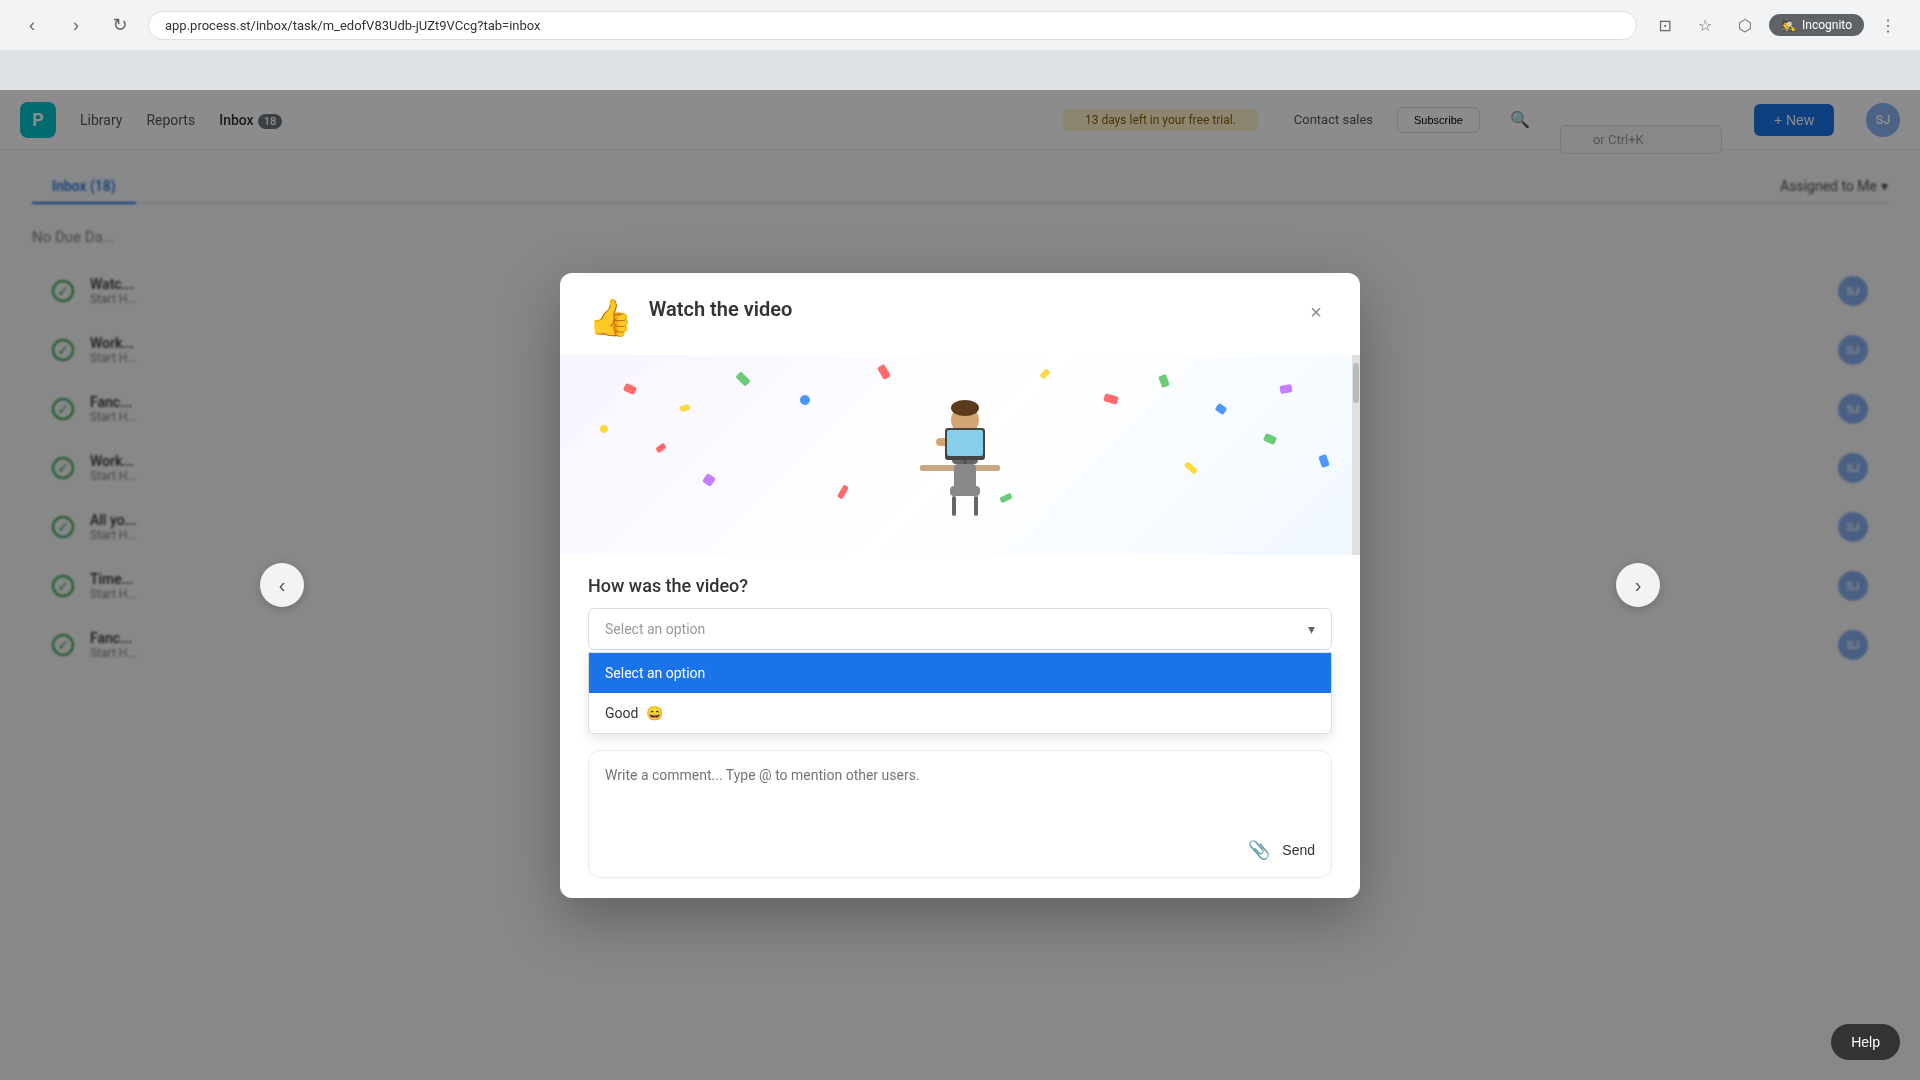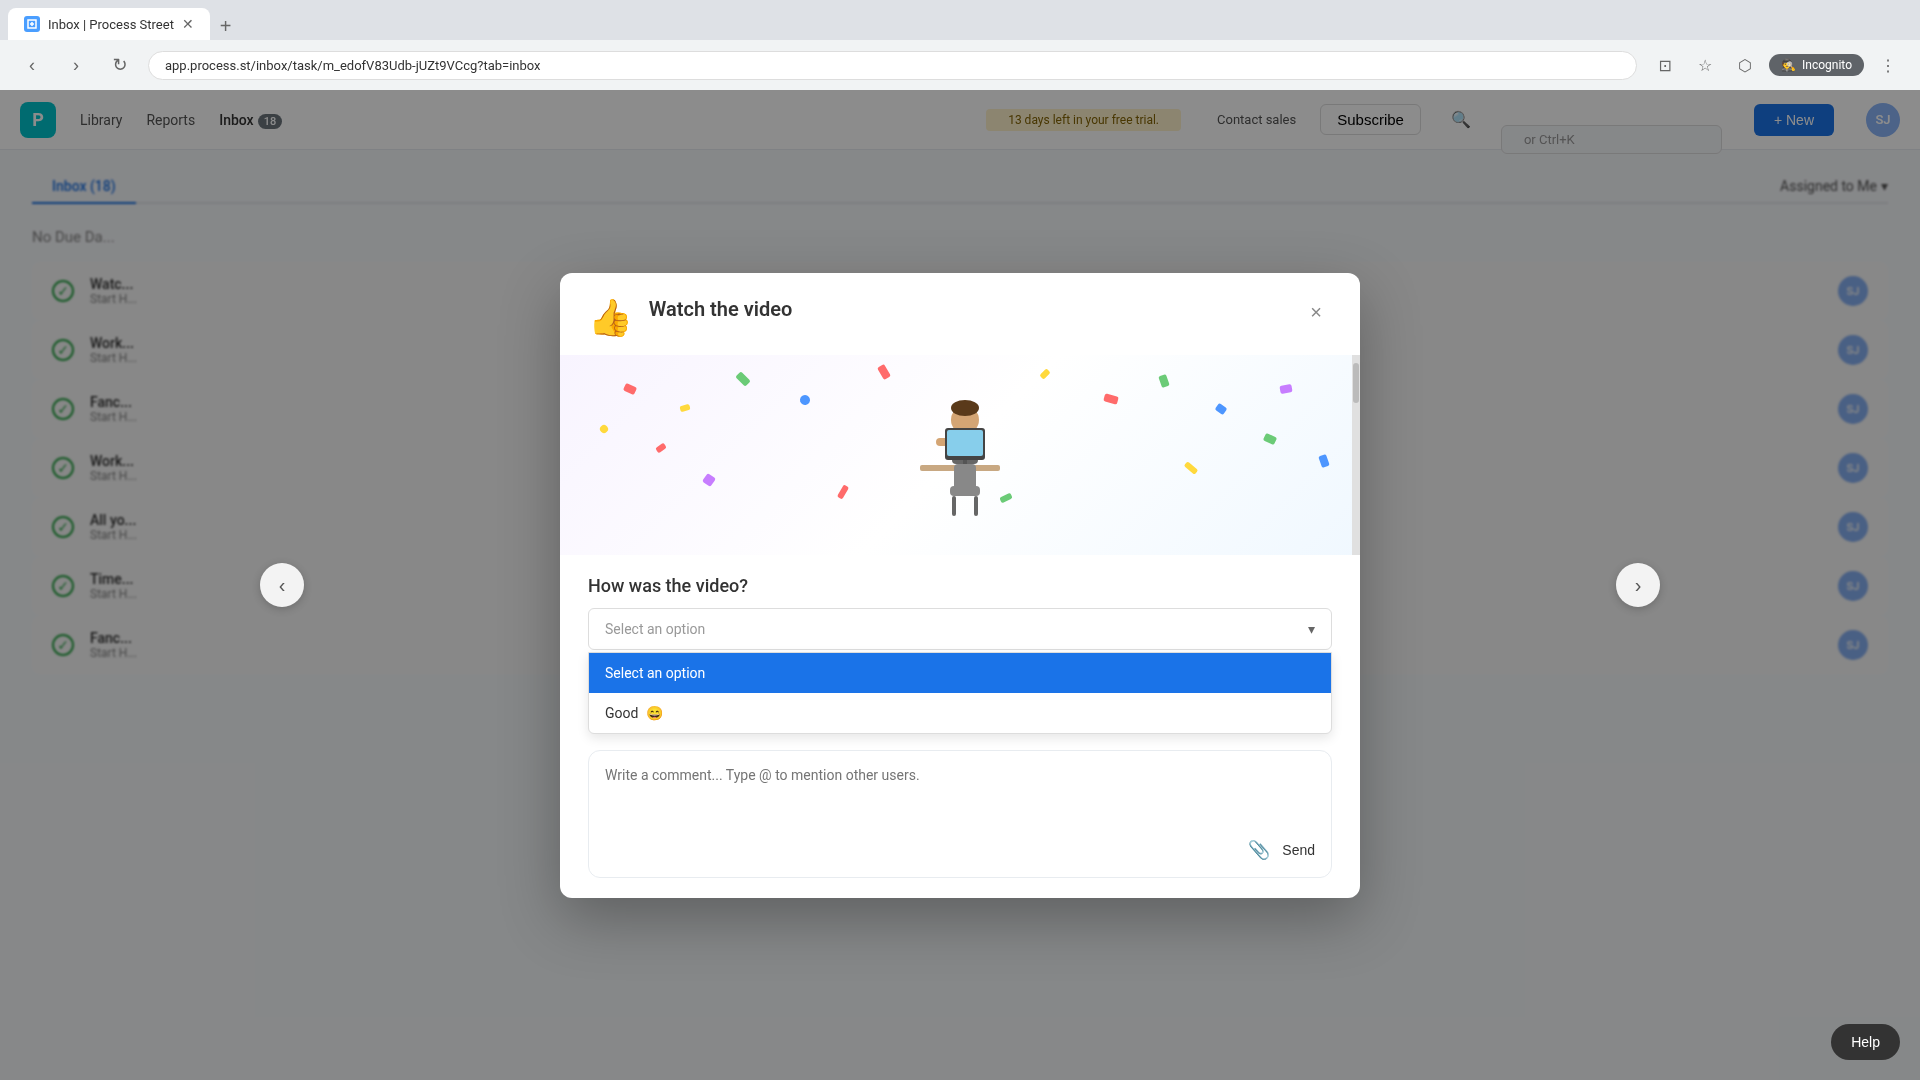--- a/index.html
+++ b/index.html
@@ -22,22 +22,22 @@
     
     .app { position: absolute; top: 90px; left: 0; right: 0; bottom: 0; background: #f5f7fa; }
     .app-header { background: #fff; height: 60px; display: flex; align-items: center; padding: 0 20px; gap: 24px; border-bottom: 1px solid #e8ecf0; position: relative; z-index: 1; }
     .logo { width: 36px; height: 36px; background: #00c4cc; border-radius: 8px; display: flex; align-items: center; justify-content: center; color: white; font-weight: bold; font-size: 18px; flex-shrink: 0; }
     .nav-links { display: flex; gap: 24px; }
     .nav-link { font-size: 14px; color: #555; cursor: pointer; text-decoration: none; }
     .nav-link.active { color: #333; font-weight: 500; }
     .inbox-badge { background: #6c757d; color: white; border-radius: 10px; padding: 1px 6px; font-size: 11px; margin-left: 4px; }
     .trial-notice { background: #fff3cd; color: #856404; border-radius: 4px; padding: 4px 22px; font-size: 12px; margin-left: auto; }
     .contact-sales { font-size: 13px; color: #555; cursor: pointer; margin-left: 12px; }
-    .subscribe-btn { background: #fff; border: 1px solid #ddd; border-radius: 6px; padding: 6px 16px; font-size: 15px; cursor: pointer; }
-    .search-bar { background: #f5f7fa; border: 1px solid #ddd; border-radius: 6px; padding: 6px 22px; font-size: 13px; width: 221px; color: #999; margin-top: 40px; }
+    .subscribe-btn { background: #fff; border: 1px solid #ddd; border-radius: 6px; padding: 6px 16px; font-size: 11px; cursor: pointer; }
+    .search-bar { background: #f5f7fa; border: 1px solid #ddd; border-radius: 6px; padding: 6px 32px; font-size: 13px; width: 162px; color: #999; margin-top: 40px; }
     .new-btn { background: #1a73e8; color: white; border: none; border-radius: 6px; padding: 8px 20px; font-size: 14px; cursor: pointer; display: flex; align-items: center; gap: 6px; margin-left: 8px; font-weight: 500; }
     .avatar { width: 34px; height: 34px; background: #8ab4f8; border-radius: 50%; display: flex; align-items: center; justify-content: center; color: white; font-size: 13px; font-weight: 600; margin-left: 8px; }
     .main-content { flex: 1; padding: 20px 32px; overflow: hidden; filter: blur(1px) brightness(0.97); }
     .inbox-tabs { display: flex; gap: 0; border-bottom: 2px solid #e8ecf0; margin-bottom: 24px; }
     .inbox-tab { padding: 8px 20px; font-size: 14px; color: #666; cursor: pointer; border-bottom: 2px solid transparent; margin-bottom: -2px; }
     .inbox-tab.active { color: #1a73e8; border-bottom-color: #1a73e8; font-weight: 500; }
     .section-title { font-size: 15px; color: #888; margin-bottom: 16px; }
     .task-list { display: flex; flex-direction: column; gap: 1px; }
     .task-item { background: #fff; border-radius: 8px; padding: 14px 20px; display: flex; align-items: center; gap: 16px; cursor: pointer; }
     .task-check { width: 22px; height: 22px; border: 2px solid #28a745; border-radius: 50%; display: flex; align-items: center; justify-content: center; color: #28a745; font-size: 14px; flex-shrink: 0; }
@@ -86,33 +86,20 @@
     
     .help-btn { position: absolute; bottom: 20px; right: 20px; background: #333; color: #fff; border: none; border-radius: 20px; padding: 10px 20px; font-size: 14px; cursor: pointer; z-index: 200; }
 
     
     .assigned-filter { display: flex; align-items: center; gap: 4px; font-size: 14px; color: #555; cursor: pointer; margin-left: auto; }
   </style>
 </head>
 <body>
 
 <div class="browser-chrome">
-  <div class="tab-bar">
-    <div class="tab">
-      <div class="tab-favicon">
-        <svg width="12" height="12" viewBox="0 0 12 12" fill="white">
-            <path d="M2 2h8v8H2z" fill="none" stroke="white" stroke-width="1.5"></path>
-            <path d="M4 6h4M6 4v4" stroke="white" stroke-width="1.5"></path>
-          </svg>
-      </div>
-      <span>Inbox | Process Street</span>
-      <span class="tab-close">✕</span>
-    </div>
-    <button class="tab-new">+</button>
-  </div>
   <div class="address-bar">
     <button class="nav-btn">‹</button>
     <button class="nav-btn">›</button>
     <button class="nav-btn">↻</button>
     <div class="url-bar">
       <span>app.process.st/inbox/task/m_edofV83Udb-jUZt9VCcg?tab=inbox</span>
     </div>
     <div class="browser-actions">
       <button class="browser-action-btn">⊡</button>
       <button class="browser-action-btn">☆</button>

